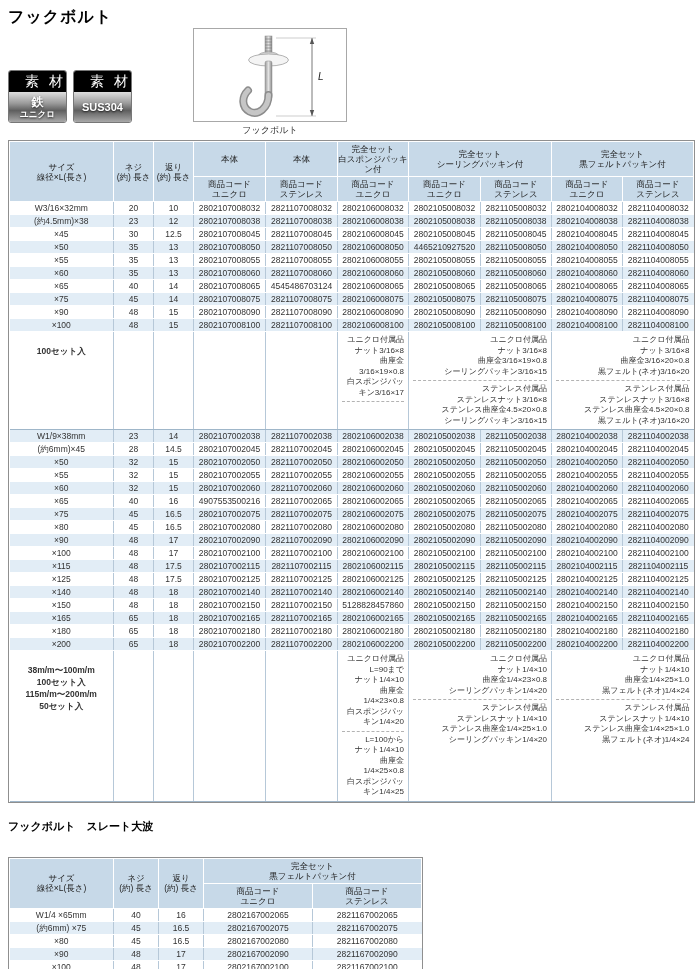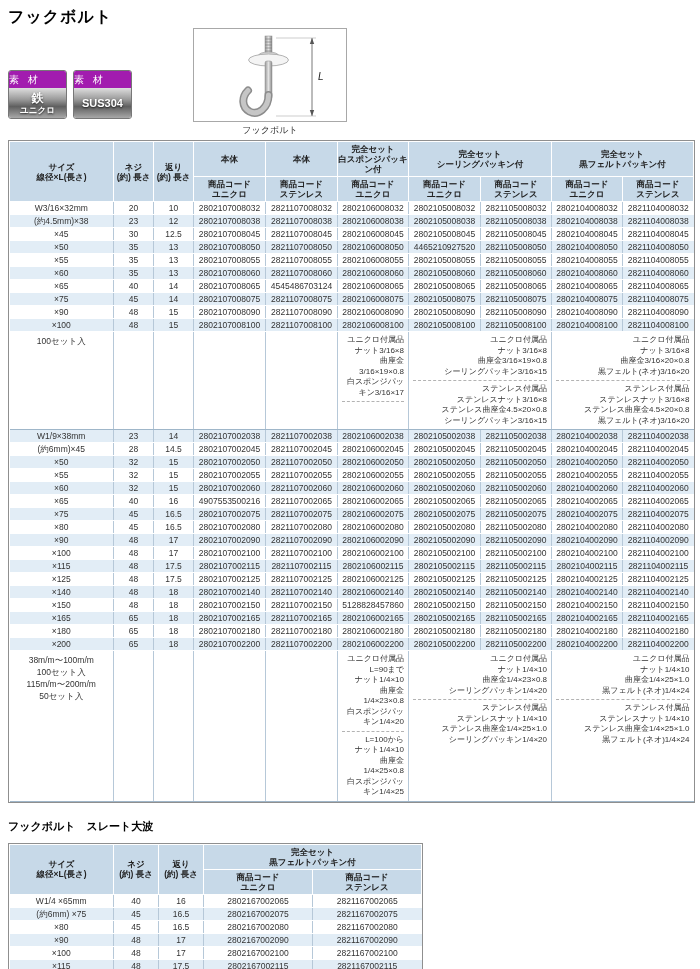--- a/index.html
+++ b/index.html
@@ -3,42 +3,42 @@
 <meta charset="utf-8">
 <style>
   html,body{margin:0;padding:0;background:#fff;}
   body{width:700px;height:969px;font-family:"Liberation Sans","DejaVu Sans",sans-serif;color:#333;overflow:hidden;}
   .page{padding:5px 8px;}
   h1{font-size:16px;font-weight:bold;color:#000;margin:2px 0 0 0;letter-spacing:1px;}
   
   .topbar{position:relative;height:108px;}
   .badges{position:absolute;left:0;top:42px;display:flex;gap:6px;}
   .badge{width:57px;border-radius:3px;overflow:hidden;border:1px solid #777;}
-  .badge-head{background:#a21caf;color:#fff;font-size:10px;text-align:left;padding:2px 0 1px;letter-spacing:3px;}
+  .badge-head{background:#000000;color:#fff;font-size:14px;text-align:right;padding:2px 0 1px;letter-spacing:3px;}
   .badge-body{height:30px;background:linear-gradient(180deg,#dedede 0%,#9a9a9a 38%,#5f5f5f 62%,#a8a8a8 100%);color:#fff;font-weight:bold;text-align:center;display:flex;flex-direction:column;justify-content:center;text-shadow:0 1px 2px rgba(0,0,0,.75);}
   .badge-body .b1{font-size:12px;line-height:13px;}
   .badge-body .b2{font-size:8.5px;line-height:10px;}
   .badge-body .bsus{font-size:11px;line-height:12px;text-align:center;}
   figure{margin:0;position:absolute;left:185px;top:0;}
   .figbox{width:152px;height:92px;border:1px solid #a8a8a8;background:#fff;}
   figcaption{font-size:9px;text-align:center;margin-top:2px;color:#333;}
   
   .tframe{border:1px solid #8f8f8f;display:inline-block;margin-top:4px;}
   table{border-collapse:collapse;table-layout:fixed;}
   #t1{width:684px;}
   #t2{width:412px;}
-  th{background:#c7d9e8;border:1px solid #fff;font-size:8.5px;font-weight:bold;color:#222;padding:2px 0;line-height:10px;vertical-align:middle;}
+  th{background:#c7d9e8;border:1px solid #fff;font-size:8.5px;font-weight:normal;color:#222;padding:2px 0;line-height:10px;vertical-align:middle;}
   td{font-size:8.5px;text-align:center;padding:1px 2px;line-height:10px;height:10px;border-right:1px solid #b6c8d8;border-bottom:1px solid #fff;white-space:nowrap;overflow:hidden;}
   td:last-child{border-right:none;}
   tr.shade td{background:#e2edf6;}
   .noterow td{vertical-align:top;background:#fff;border-top:1px solid #9fb6c9;border-bottom:1px solid #9fb6c9;height:auto;}
   td.note{text-align:right;font-size:8px;line-height:10.5px;padding:3px 4px;white-space:normal;}
   td.note .dash{border-top:1px dashed #b3b3b3;margin:3px 0;}
-  td.nsize{font-size:8.5px;line-height:12px;padding-top:3px;}
-  h2{font-size:11px;font-weight:bold;color:#000;margin:12px 0 5px 0;}
+  td.nsize{font-size:8.5px;line-height:12px;padding-top:13px;font-weight:bold;}
+  h2{font-size:11px;font-weight:bold;color:#000;margin:12px 0 19px 0;}
 </style>
 </head>
 <body>
 
 <div class="page">
 
   <h1>フックボルト</h1>
 
   <div class="topbar">
     <div class="badges">

